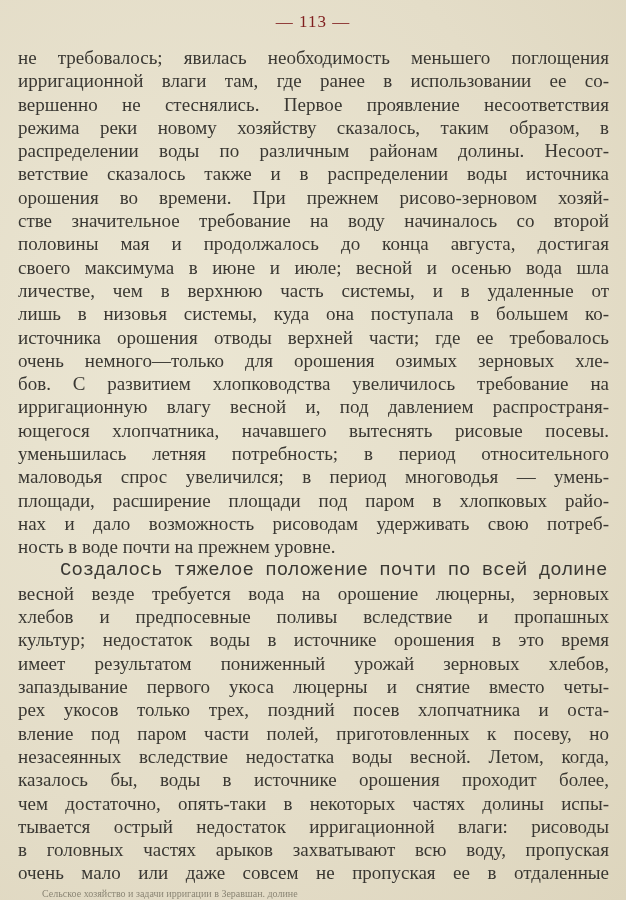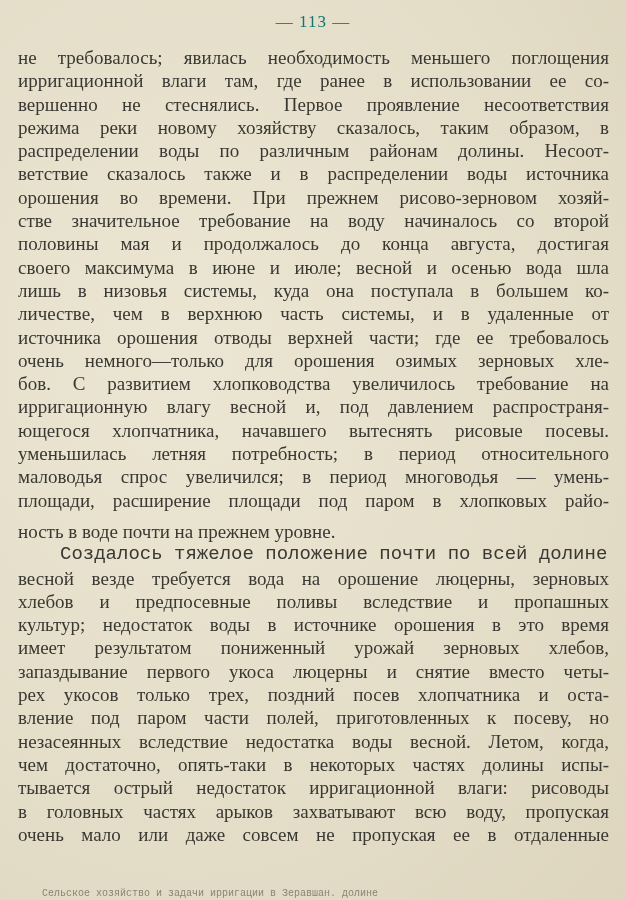--- a/index.html
+++ b/index.html
@@ -6,78 +6,80 @@
   body {
     width: 626px; height: 900px; overflow: hidden;
     background: #e6e0cc;
     background-image: radial-gradient(ellipse at 30% 40%, #ebe6d3 0%, #e4ddc8 60%, #ddd5bd 100%);
     font-family: "Liberation Serif", "DejaVu Serif", serif;
     color: #3a3833;
     position: relative;
   }
   .page-number {
     position: absolute; top: 12px; left: 0; width: 626px;
-    text-align: center; font-size: 17px; color: #0f766e; letter-spacing: 1px;
+    text-align: center; font-size: 17px; color: #7f1d1d; letter-spacing: 1px;
   }
   .body-text {
     position: absolute; top: 46px; left: 18px; width: 591px;
   }
   .line {
     display: block; height: 23.3px; line-height: 23.3px;
     font-size: 19px; white-space: nowrap;
     text-align: justify; text-align-last: justify;
     overflow: hidden;
   }
-  .line.last { text-align-last: left; margin-top: 8px; }
+  .line.last { text-align-last: left; }
   .line.indent { padding-left: 42px; font-family: Liberation Mono, monospace; }
   .footer-sig {
     position: absolute; top: 888px; left: 42px;
     font-size: 10px; color: #8a8574; white-space: nowrap;
-    height: 12px; overflow: hidden; font-family: Liberation Mono, monospace;
+    height: 12px; overflow: hidden;
   }
 </style>
 </head>
 <body>
 
 <div class="page-number">— 113 —</div>
 
 <div class="body-text">
   <div>
     <span class="line">не требовалось; явилась необходимость меньшего поглощения</span>
     <span class="line">ирригационной влаги там, где ранее в использовании ее со-</span>
     <span class="line">вершенно не стеснялись. Первое проявление несоответствия</span>
     <span class="line">режима реки новому хозяйству сказалось, таким образом, в</span>
     <span class="line">распределении воды по различным районам долины. Несоот-</span>
     <span class="line">ветствие сказалось также и в распределении воды источника</span>
     <span class="line">орошения во времени. При прежнем рисово-зерновом хозяй-</span>
     <span class="line">стве значительное требование на воду начиналось со второй</span>
     <span class="line">половины мая и продолжалось до конца августа, достигая</span>
     <span class="line">своего максимума в июне и июле; весной и осенью вода шла</span>
+    <span class="line">личестве, чем в верхнюю часть системы, и в удаленные от</span>
     <span class="line">лишь в низовья системы, куда она поступала в большем ко-</span>
-    <span class="line">личестве, чем в верхнюю часть системы, и в удаленные от</span>
     <span class="line">источника орошения отводы верхней части; где ее требовалось</span>
     <span class="line">очень немного—только для орошения озимых зерновых хле-</span>
     <span class="line">бов. С развитием хлопководства увеличилось требование на</span>
     <span class="line">ирригационную влагу весной и, под давлением распространя-</span>
     <span class="line">ющегося хлопчатника, начавшего вытеснять рисовые посевы.</span>
     <span class="line">уменьшилась летняя потребность; в период относительного</span>
     <span class="line">маловодья спрос увеличился; в период многоводья — умень-</span>
     <span class="line">площади, расширение площади под паром в хлопковых райо-</span>
+    <span class="line">нах и дало возможность рисоводам удерживать свою потреб-</span>
     <span class="line last">ность в воде почти на прежнем уровне.</span>
   </div>
   <div>
     <span class="line indent">Создалось тяжелое положение почти по всей долине:</span>
     <span class="line">весной везде требуется вода на орошение люцерны, зерновых</span>
     <span class="line">хлебов и предпосевные поливы вследствие и пропашных</span>
     <span class="line">культур; недостаток воды в источнике орошения в это время</span>
     <span class="line">имеет результатом пониженный урожай зерновых хлебов,</span>
     <span class="line">запаздывание первого укоса люцерны и снятие вместо четы-</span>
     <span class="line">рех укосов только трех, поздний посев хлопчатника и оста-</span>
     <span class="line">вление под паром части полей, приготовленных к посеву, но</span>
     <span class="line">незасеянных вследствие недостатка воды весной. Летом, когда,</span>
+    <span class="line">казалось бы, воды в источнике орошения проходит более,</span>
     <span class="line">чем достаточно, опять-таки в некоторых частях долины испы-</span>
     <span class="line">тывается острый недостаток ирригационной влаги: рисоводы</span>
     <span class="line">в головных частях арыков захватывают всю воду, пропуская</span>
     <span class="line">очень мало или даже совсем не пропуская ее в отдаленные</span>
 
   </div>
 </div>
 
 <div class="footer-sig">Сельское хозяйство и задачи ирригации в Зеравшан. долине</div>
 

